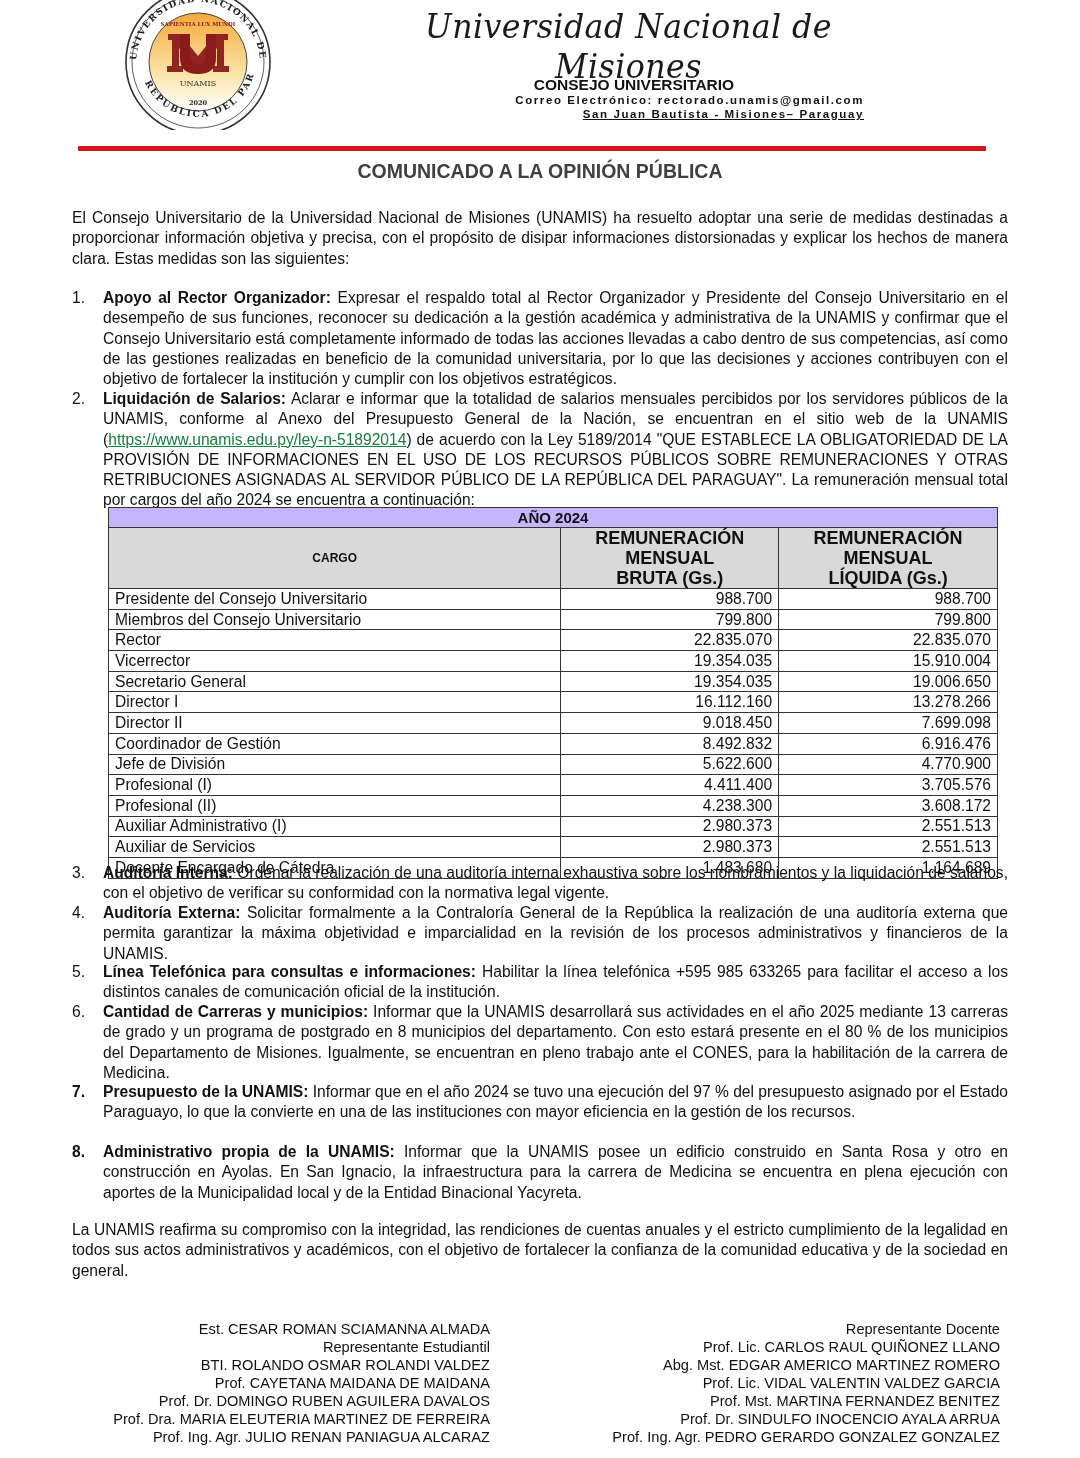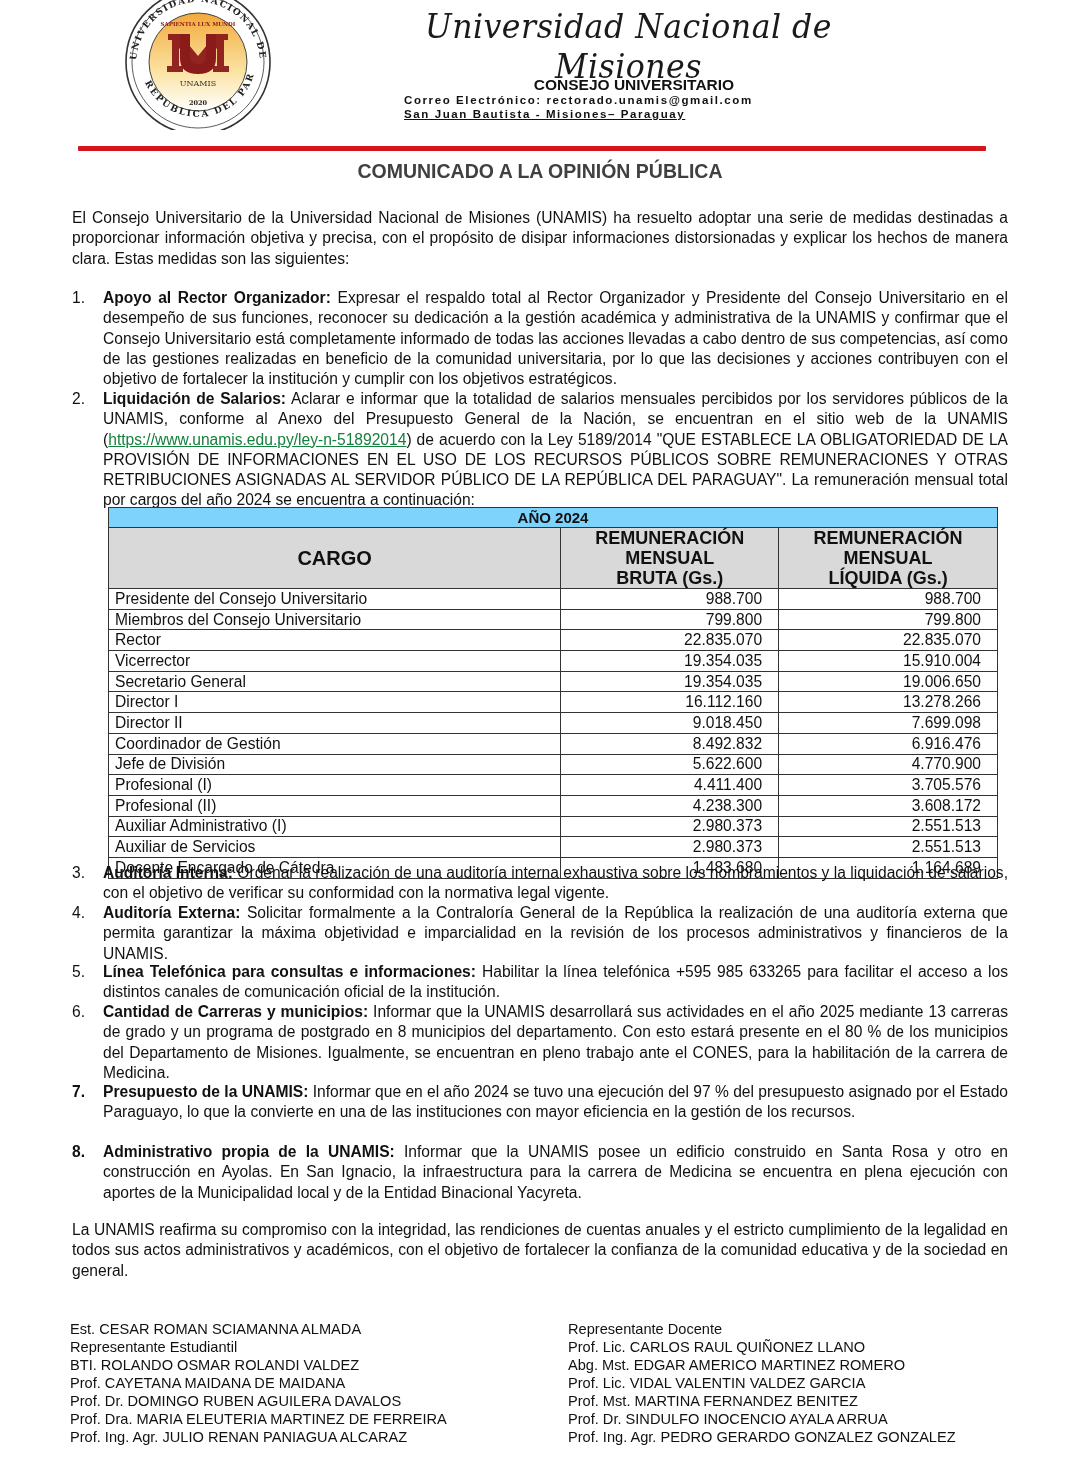--- a/index.html
+++ b/index.html
@@ -5,51 +5,51 @@
   * { box-sizing: border-box; margin: 0; padding: 0; }
   html, body { width: 1080px; height: 1458px; background: #ffffff; overflow: hidden; }
   body { font-family: "Liberation Sans", sans-serif; color: #111; position: relative; }
 
   
   .logo { position: absolute; left: 116px; top: -6px; width: 164px; height: 136px; }
   .uni-title { position: absolute; left: 396px; top: 6px; width: 500px; text-align: center;
     font-family: "DejaVu Serif", serif; font-style: italic; font-size: 34px; letter-spacing: 0.5px; color: #1a1a1a;
     transform: scaleX(0.93); transform-origin: left center; }
   .consejo { position: absolute; left: 434px; top: 76px; width: 400px; text-align: center; font-weight: bold; font-size: 15.5px; }
-  .contact { position: absolute; left: 404px; width: 460px; text-align: left; font-weight: bold; font-size: 11.5px; letter-spacing: 1.6px; }
+  .contact { position: absolute; left: 404px; width: 460px; text-align: right; font-weight: bold; font-size: 11.5px; letter-spacing: 1.6px; }
   .contact.l1 { top: 94px; }
   .contact.l2 { top: 108px; text-decoration: underline; }
   .red-rule { position: absolute; left: 78px; top: 146px; width: 908px; height: 5px; background: #d4161c; border-radius: 1px; }
   .page-title { position: absolute; left: 0; width: 1080px; top: 160px; text-align: center; font-weight: bold; font-size: 19.5px; color: #404040; }
 
   
   .para { position: absolute; left: 72px; width: 936px; font-size: 15.6px; line-height: 20.3px; text-align: justify; }
   .para.intro { top: 208px; }
   .para.closing { top: 1220px; }
 
   .item { position: absolute; left: 72px; width: 936px; font-size: 15.6px; line-height: 20.3px; }
   .item .num { position: absolute; left: 0; top: 0; width: 30px; }
   .item .txt { margin-left: 31px; text-align: justify; display: block; }
   .item b { font-weight: bold; }
   .item a { color: #15803d; text-decoration: underline; }
 
   
   .salary-table { position: absolute; left: 108px; top: 507px; width: 890px; border-collapse: collapse; font-size: 15.6px; }
   .salary-table td, .salary-table th { border: 1.3px solid #333; }
-  .salary-table .year-row th { background: #7dd3fc; font-weight: bold; font-size: 15px; height: 20px; text-align: center; }
+  .salary-table .year-row th { background: #c4b5fd; font-weight: bold; font-size: 15px; height: 20px; text-align: center; }
   .salary-table .head-row th { background: #d9d9d9; font-weight: bold; height: 42px; text-align: center; font-size: 18px; line-height: 20px; }
-  .salary-table .head-row th.cargo { font-size: 20px; }
+  .salary-table .head-row th.cargo { font-size: 12px; }
   .salary-table td { height: 20.7px; padding: 0 6px; line-height: 18px; }
-  .salary-table td.num { text-align: right; padding-right: 16px; }
+  .salary-table td.num { text-align: right; padding-right: 6px; }
   .salary-table col.c1 { width: 453px; }
   .salary-table col.c2 { width: 218px; }
   .salary-table col.c3 { width: 219px; }
 
   
-  .sig-col { position: absolute; top: 1320px; text-align: left; font-size: 14.6px; line-height: 18px; }
+  .sig-col { position: absolute; top: 1320px; text-align: right; font-size: 14.6px; line-height: 18px; }
   .sig-col.left { left: 70px; width: 420px; }
   .sig-col.right { left: 568px; width: 432px; }
 </style>
 </head>
 <body>
 
 <div class="logo">
   <svg width="164" height="136" viewBox="0 0 164 136">
     <defs>
       <path id="ringTop" d="M 20 70 A 62 62 0 0 1 144 70" fill="none"></path>

